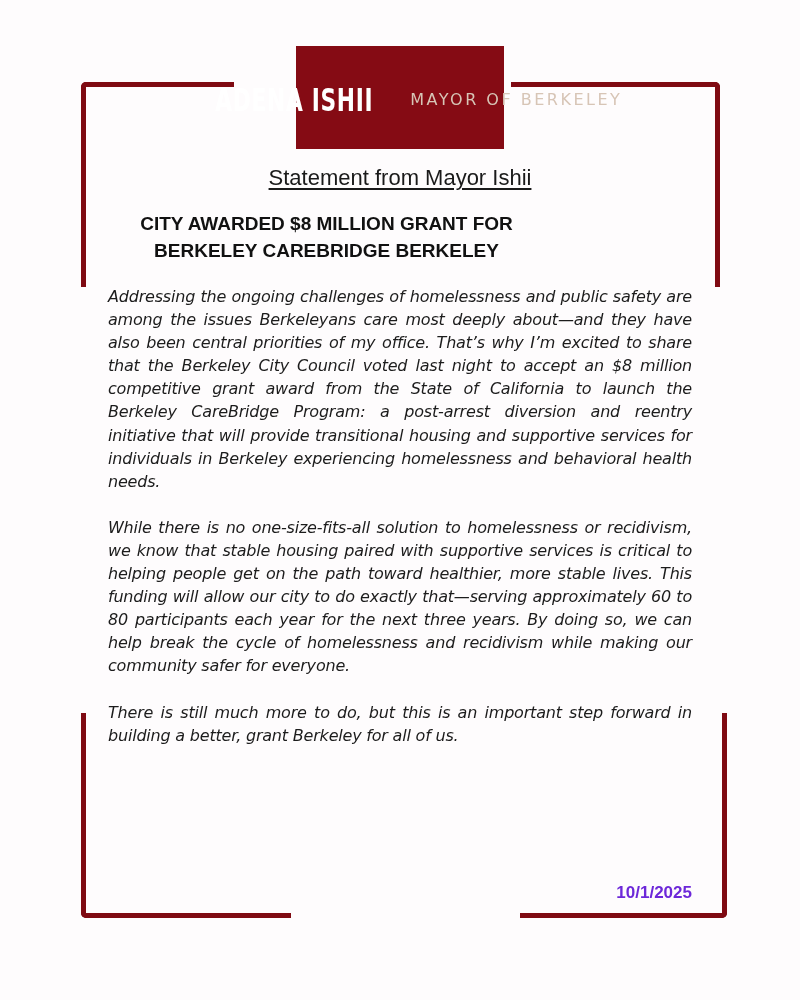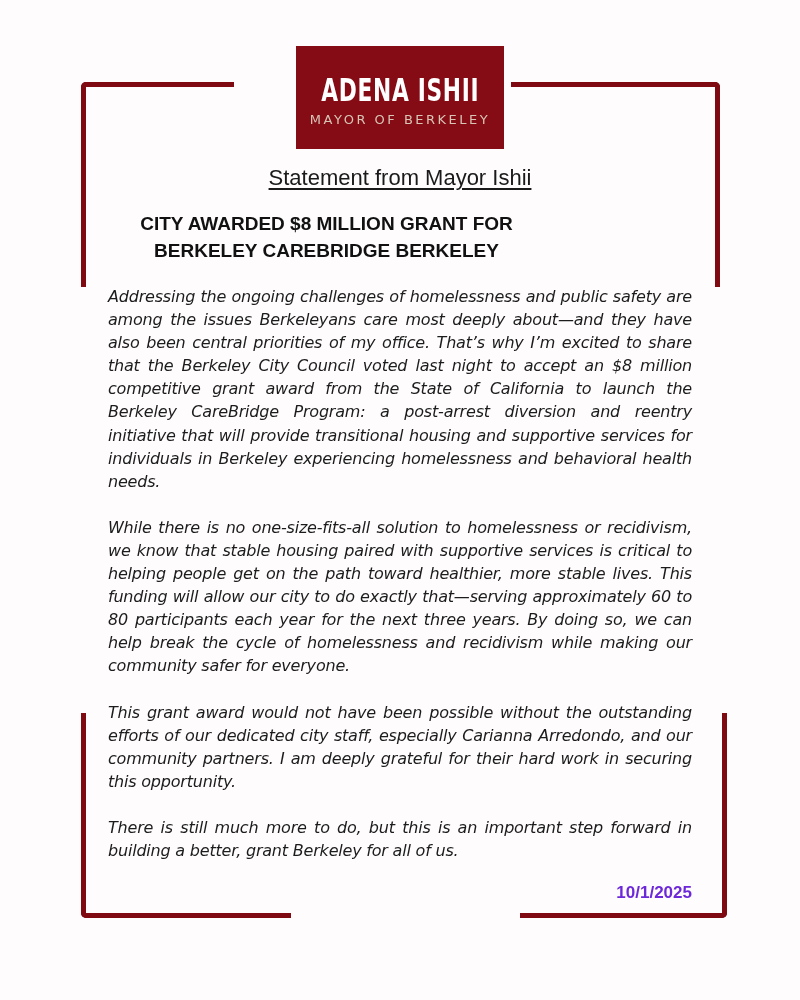--- a/index.html
+++ b/index.html
@@ -57,38 +57,37 @@
       border-bottom-right-radius: 5px;
     }
     .logo {
       position: absolute;
       left: 296px;
       top: 46px;
       width: 208px;
       height: 103px;
       background: #850b14;
       display: flex;
-      flex-direction: column;
       align-items: center;
       justify-content: center;
     }
     .logo-name {
       font-family: "DejaVu Sans", sans-serif;
       font-weight: bold;
       font-size: 32px;
       color: #ffffff;
       letter-spacing: 1px;
       transform: scaleX(0.68);
       line-height: 36px;
       white-space: nowrap;
       margin-top: 4px;
     }
     .logo-sub {
       font-family: "DejaVu Sans", sans-serif;
-      font-size: 13px;
+      font-size: 16px;
       color: #d7c5b6;
       letter-spacing: 2.5px;
       margin-top: 4px;
       white-space: nowrap;
     }
     .statement-label {
       position: absolute;
       left: 0;
       top: 165px;
       width: 800px;
@@ -159,19 +158,18 @@
   </div>
 
   <div class="headline">
     <div>CITY AWARDED $8 MILLION GRANT FOR</div>
     <div>BERKELEY CAREBRIDGE BERKELEY</div>
   </div>
 
   <div class="body">
     <p>Addressing the ongoing challenges of homelessness and public safety are among the issues Berkeleyans care most deeply about—and they have also been central priorities of my office. That’s why I’m excited to share that the Berkeley City Council voted last night to accept an $8 million competitive grant award from the State of California to launch the Berkeley CareBridge Program: a post-arrest diversion and reentry initiative that will provide transitional housing and supportive services for individuals in Berkeley experiencing homelessness and behavioral health needs.</p>
     <p>While there is no one-size-fits-all solution to homelessness or recidivism, we know that stable housing paired with supportive services is critical to helping people get on the path toward healthier, more stable lives. This funding will allow our city to do exactly that—serving approximately 60 to 80 participants each year for the next three years. By doing so, we can help break the cycle of homelessness and recidivism while making our community safer for everyone.</p>
-    <p>This grant award would not have been possible without the outstanding efforts of our dedicated city staff, especially Carianna Arredondo, and our community partners. I am deeply grateful for their hard work in securing this opportunity.</p>
     <p>There is still much more to do, but this is an important step forward in building a better, grant Berkeley for all of us.</p>
   </div>
 
   <div class="date">10/1/2025</div>
 
 </div>
 
 </body></html>

